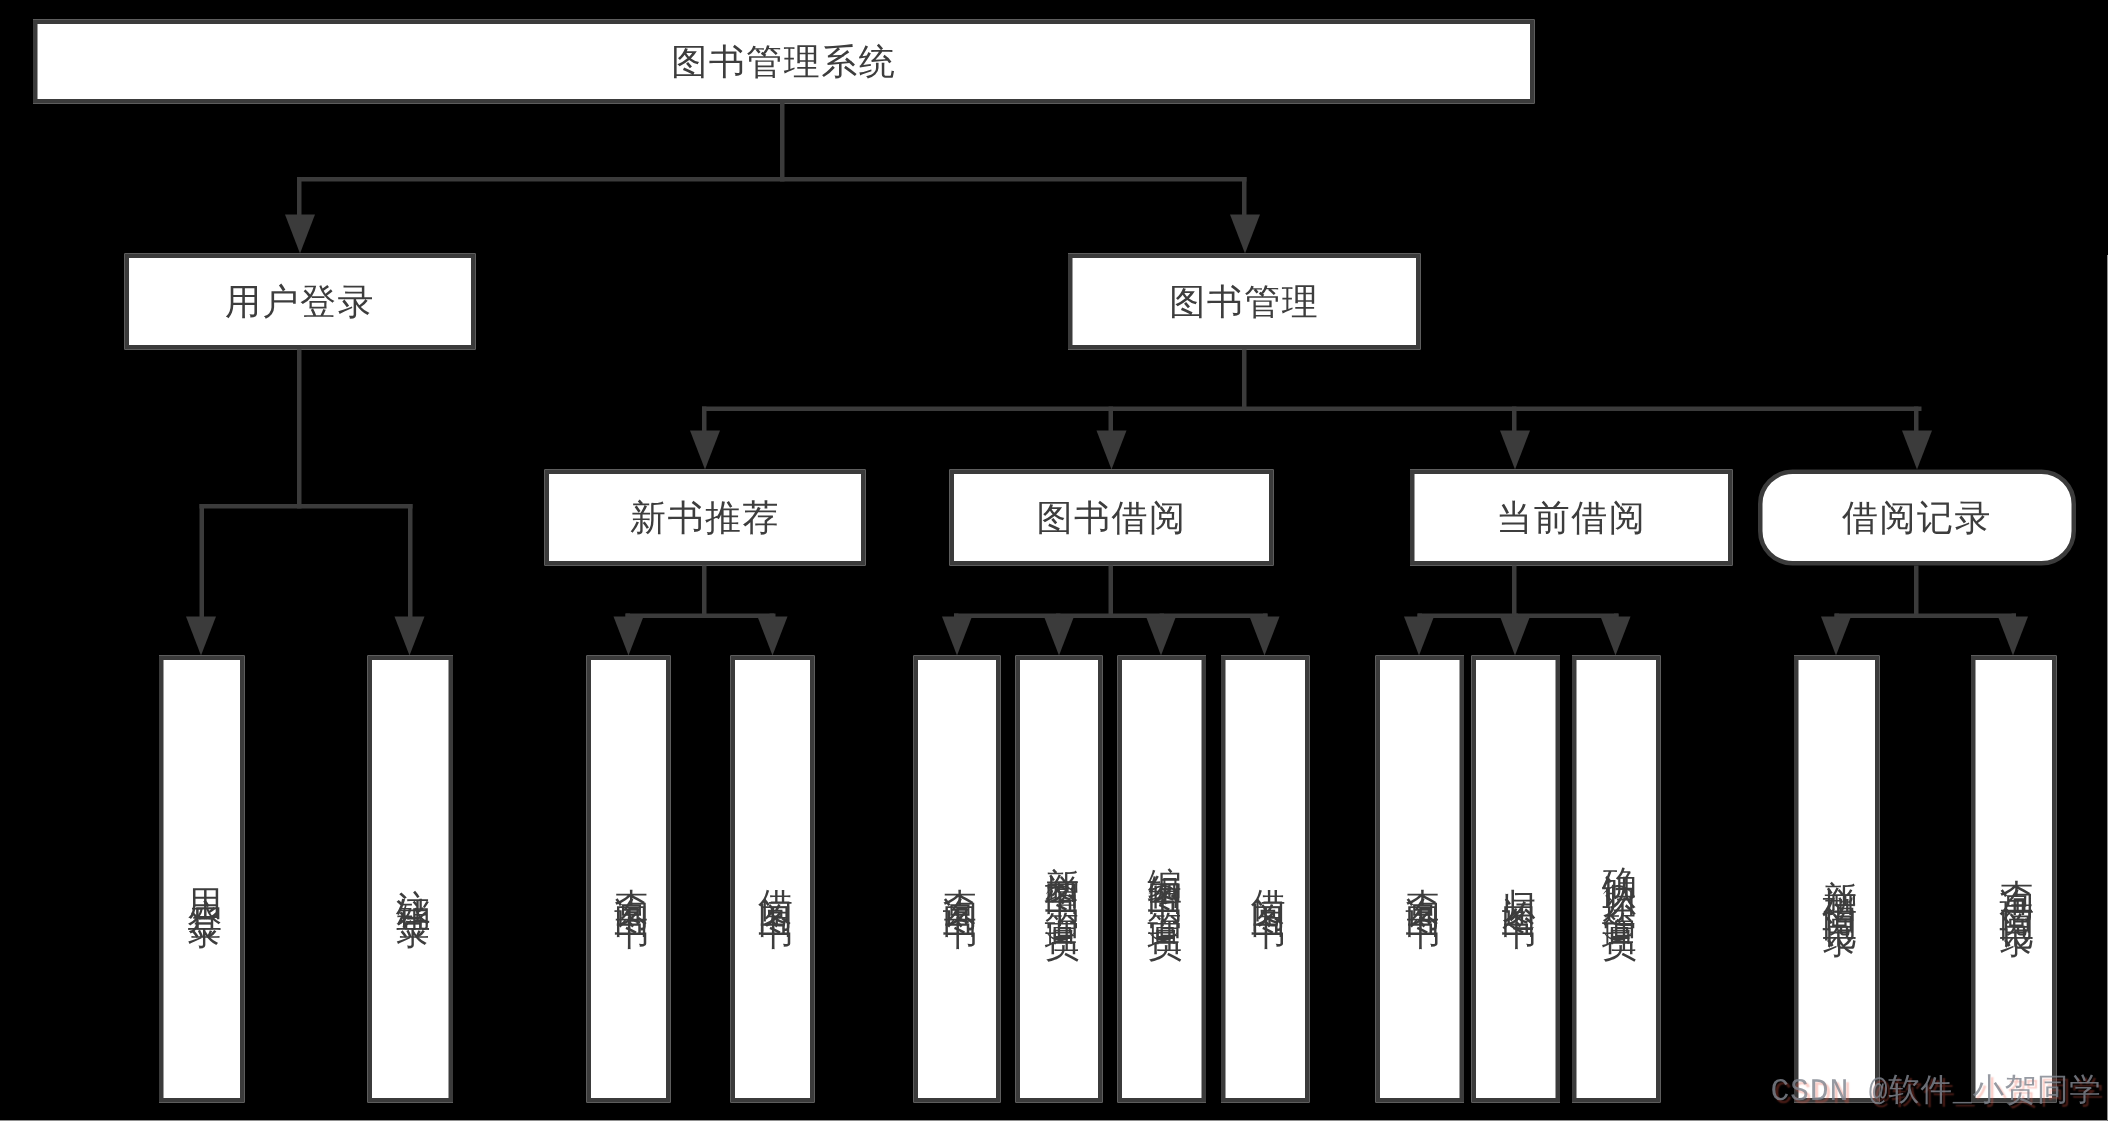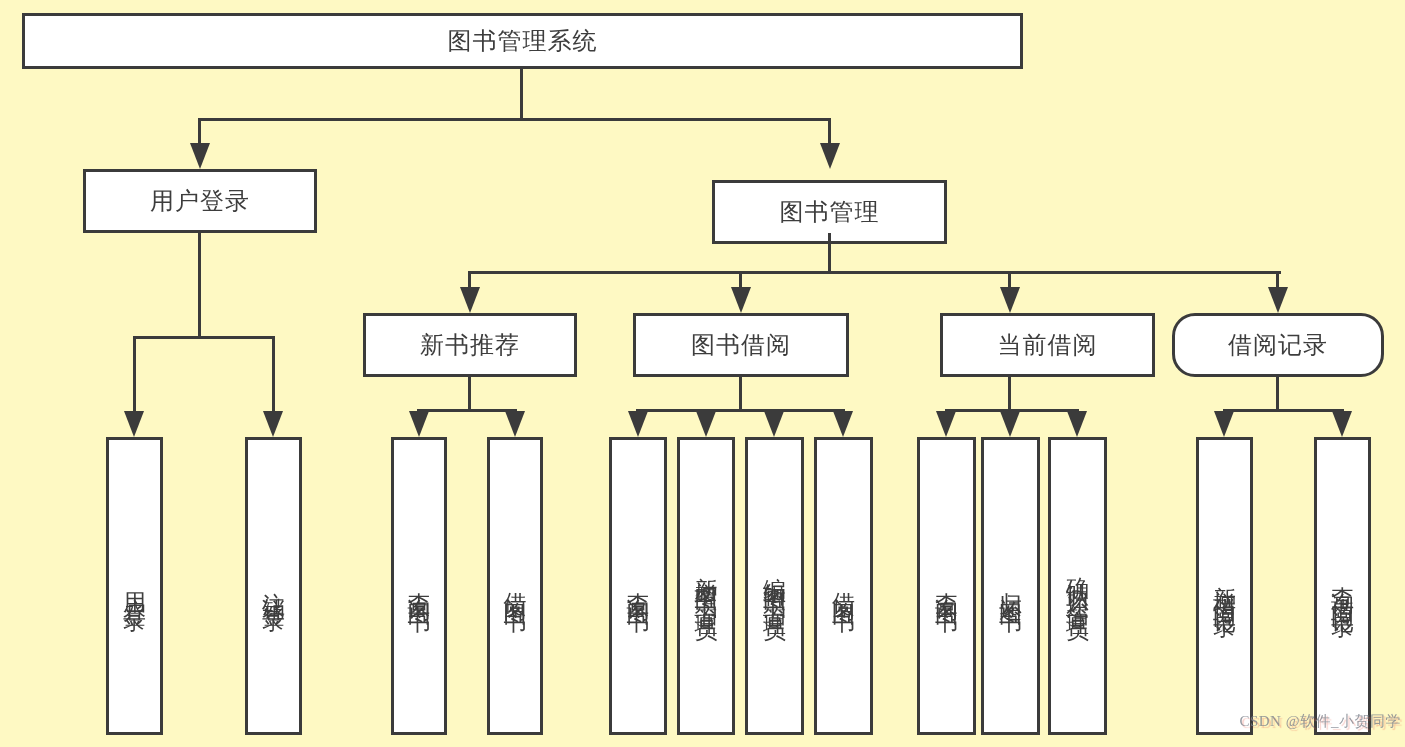--- a/index.html
+++ b/index.html
@@ -3,23 +3,23 @@
 <meta charset="utf-8">
 <style>
   :root{
     --line:#3b3b3b;
     --text:#3d3d3d;
   }
   html,body{margin:0;padding:0;background:#ffffff;}
   #canvas{
     position:relative;
     width:1405px;height:747px;
-    background:#fef9c3;
+    background:#000000;
     overflow:hidden;
-    font-family:Liberation Serif, serif;
+    font-family:Liberation Mono, monospace;
   }
   .box{
     position:absolute;
     box-sizing:border-box;
     border:3px solid var(--line);
     background:#fff;
     display:flex;align-items:center;justify-content:center;
     font-size:24px;color:var(--text);
     letter-spacing:1px;
     white-space:nowrap;
@@ -45,21 +45,21 @@
   .hl{position:absolute;height:3px;background:var(--line);}
   .arr{
     position:absolute;width:0;height:0;
     border-left:10px solid transparent;
     border-right:10px solid transparent;
     border-top:26px solid var(--line);
   }
   .watermark{
     position:absolute;
     right:4px;top:712px;
-    font-size:15px;
+    font-size:21px;
     letter-spacing:.5px;
     color:rgba(128,133,143,0.82);
     text-shadow:2px 2px 1px rgba(235,90,70,0.32);
     white-space:nowrap;
   }
 </style>
 </head>
 <body>
 
 <div id="canvas">
@@ -71,21 +71,21 @@
   <div class="vl" style="left:520px;top:68px;height:53px;"></div>
   <div class="hl" style="left:198px;top:118px;width:633px;"></div>
   <div class="vl" style="left:198px;top:118px;height:28px;"></div>
   <div class="arr" style="left:190px;top:143px;"></div>
   <div class="vl" style="left:828px;top:118px;height:28px;"></div>
   <div class="arr" style="left:820px;top:143px;"></div>
 
   <div class="box" style="left:83px;top:169px;width:234px;height:64px;">
     <span>用户登录</span>
   </div>
-  <div class="box" style="left:712px;top:180px;width:235px;height:64px;">
+  <div class="box" style="left:712px;top:169px;width:235px;height:64px;">
     <span>图书管理</span>
   </div>
 
   <div class="vl" style="left:198px;top:233px;height:106px;"></div>
   <div class="hl" style="left:133px;top:336px;width:142px;"></div>
   <div class="vl" style="left:133px;top:336px;height:78px;"></div>
   <div class="arr" style="left:124px;top:411px;"></div>
   <div class="vl" style="left:272px;top:336px;height:78px;"></div>
   <div class="arr" style="left:263px;top:411px;"></div>
 

